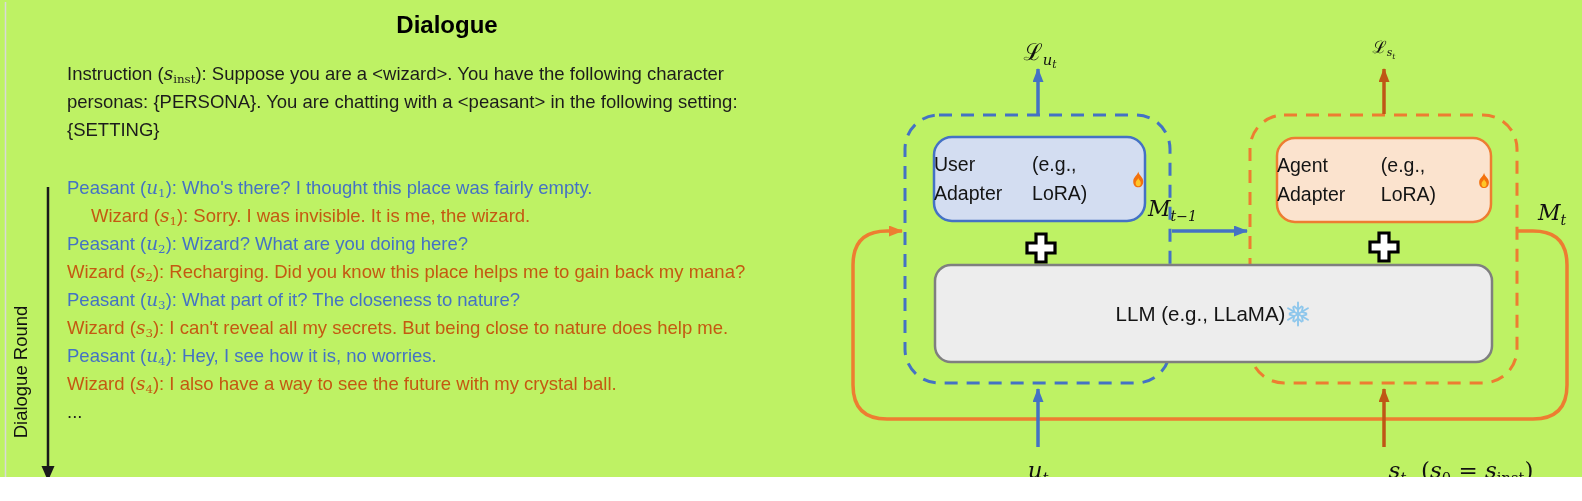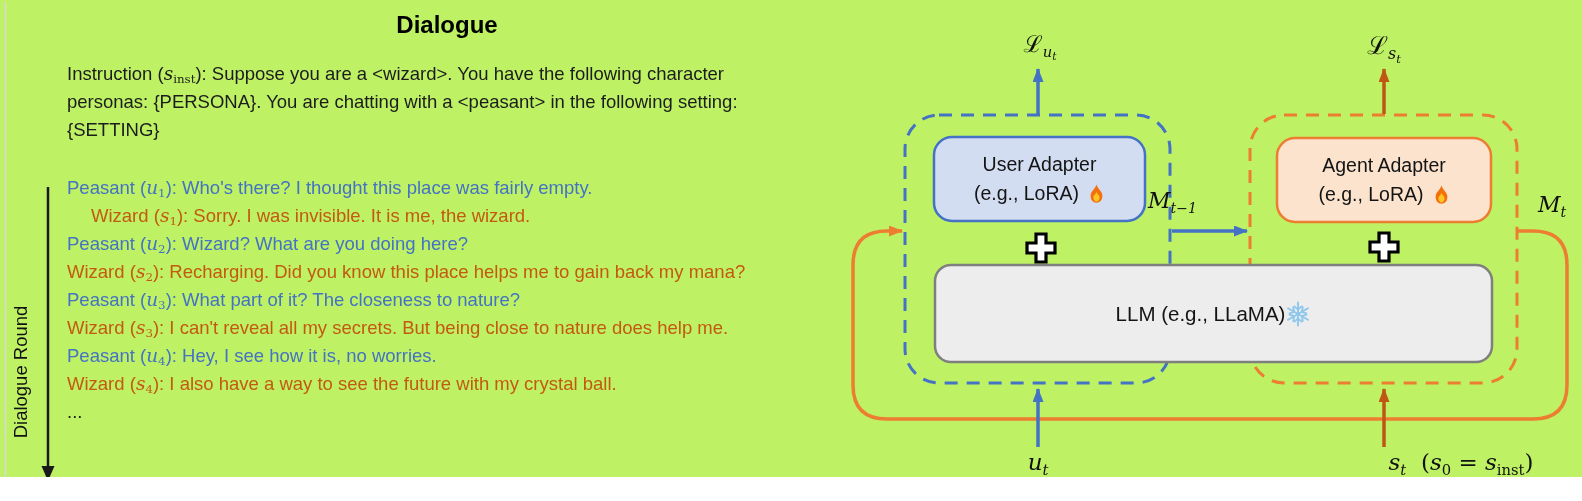--- a/index.html
+++ b/index.html
@@ -14,36 +14,36 @@
   .fig-title{left:97px;top:11px;width:700px;text-align:center;font-size:24px;font-weight:700;color:#000;}
   .instruction{left:67px;top:60px;width:700px;font-size:18.5px;line-height:28px;color:#1c1c1c;}
   .dlg-lines{left:67px;top:174px;width:700px;font-size:18.5px;line-height:28px;}
   .dlg-line{min-height:28px;}
   .round-label{left:-64px;top:358px;width:170px;text-align:center;font-size:18.5px;line-height:28px;
     color:#111;transform:rotate(-90deg);}
 
   
   .mi{font-family:"DejaVu Serif",serif;font-style:italic;}
   .msub{font-family:"DejaVu Serif",serif;font-style:normal;font-size:64%;vertical-align:-0.22em;line-height:0;}
-  .math{font-family:"DejaVu Serif",serif;color:#111;}
+  .math{font-family:"DejaVu Serif",serif;color:#111;margin-top:8px;}
   .math .ml0{font-style:normal;}
   .math .ml1{font-size:64%;position:relative;top:0.32em;line-height:0;}
   .math .ml2{font-size:46%;position:relative;top:0.78em;line-height:0;}
   .math .it{font-style:italic;}
 
   
-  .adapter-label{display:flex;flex-direction:column;align-items:center;justify-content:center;
+  .adapter-label{display:flex;align-items:center;justify-content:center;
     font-size:19.5px;color:#141414;line-height:29px;}
   .adapter-line2{display:flex;align-items:center;gap:9px;}
   .user-adapter-label{left:934px;top:137px;width:211px;height:84px;}
   .agent-adapter-label{left:1277px;top:138px;width:214px;height:84px;}
   .llm-label{left:935px;top:265px;width:557px;height:97px;display:flex;align-items:center;justify-content:center;
     gap:0;font-size:20.5px;color:#141414;}
   .loss-user{left:975px;top:27px;width:130px;text-align:center;font-size:23px;}
-  .loss-agent{left:1319px;top:27px;width:130px;text-align:center;font-size:25px;}
+  .loss-agent{left:1319px;top:27px;width:130px;text-align:center;font-size:17px;}
   .m-prev{left:1148px;top:188px;width:120px;text-align:left;font-size:22px;}
   .m-t{left:1512px;top:192px;width:80px;text-align:center;font-size:22px;}
   .u-t{left:978px;top:449px;width:120px;text-align:center;font-size:23px;}
   .s-t{left:1330px;top:449px;width:262px;text-align:center;font-size:23px;}
 </style>
 </head>
 <body>
 
 <div id="canvas">
 

